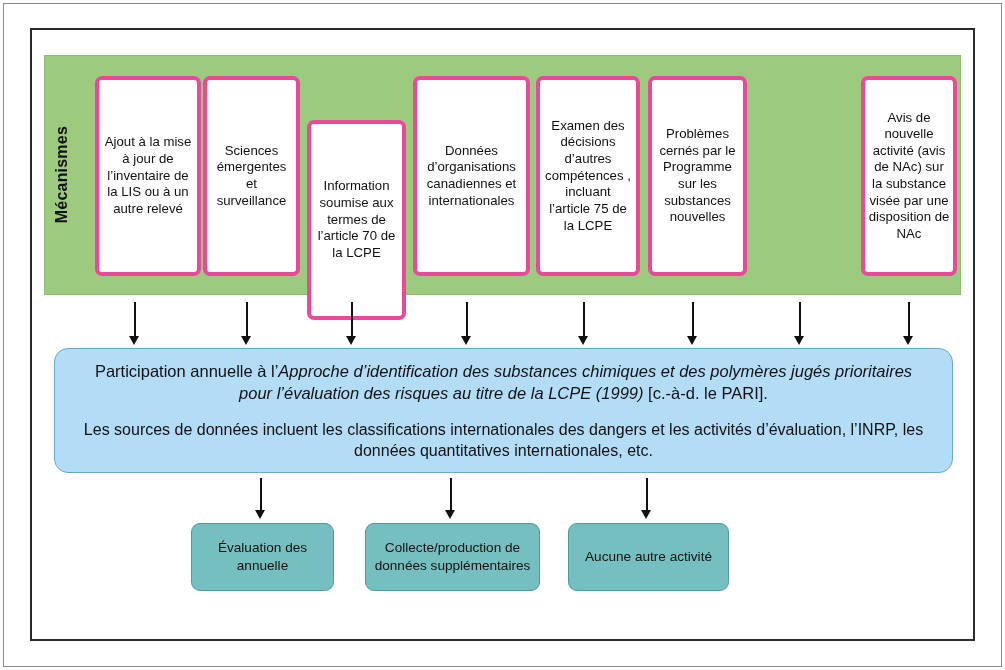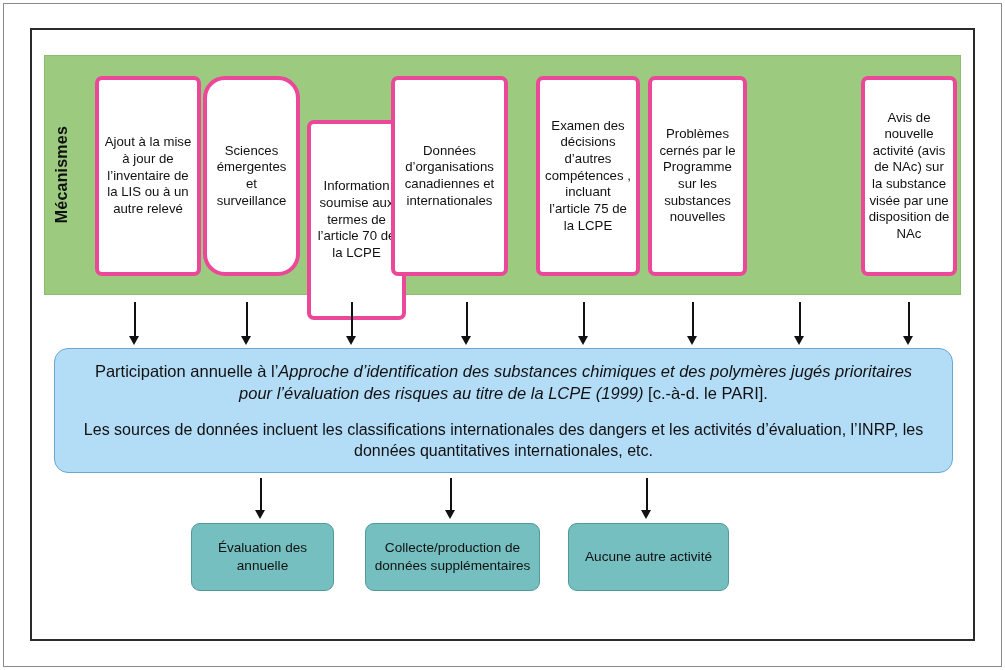--- a/index.html
+++ b/index.html
@@ -157,27 +157,27 @@
   <div id="inner-frame"></div>
 
   <div id="mechanisms-band"></div>
   <div id="mechanisms-label">
     <span>Mécanismes</span>
   </div>
 
   <div class="mech-box" style="left:95px; top:76px; width:106px; height:200px;justify-content:flex-end;">
     <span>Ajout à la mise à jour de l’inventaire de la LIS ou à un autre relevé</span>
   </div>
-  <div class="mech-box" style="left:203px; top:76px; width:97px; height:200px;border-radius:22px;">
+  <div class="mech-box" style="left:203px; top:76px; width:97px; height:200px;">
     <span>Sciences émergentes et surveillance</span>
   </div>
   <div class="mech-box" style="left:307px; top:76px; width:99px; height:200px;margin-top:44px;">
     <span>Information soumise aux termes de l’article 70 de la LCPE</span>
   </div>
-  <div class="mech-box" style="left:391px; top:76px; width:117px; height:200px;">
+  <div class="mech-box" style="left:413px; top:76px; width:117px; height:200px;">
     <span>Données d’organisations canadiennes et internationales</span>
   </div>
   <div class="mech-box" style="left:536px; top:76px; width:104px; height:200px;">
     <span>Examen des décisions d’autres compétences , incluant l’article 75 de la LCPE</span>
   </div>
   <div class="mech-box" style="left:648px; top:76px; width:99px; height:200px;">
     <span>Problèmes cernés par le Programme sur les substances nouvelles</span>
   </div>
   <div class="mech-box" style="left:861px; top:76px; width:96px; height:200px;">
     <span>Avis de nouvelle activité (avis de NAc) sur la substance visée par une disposition de NAc</span>

